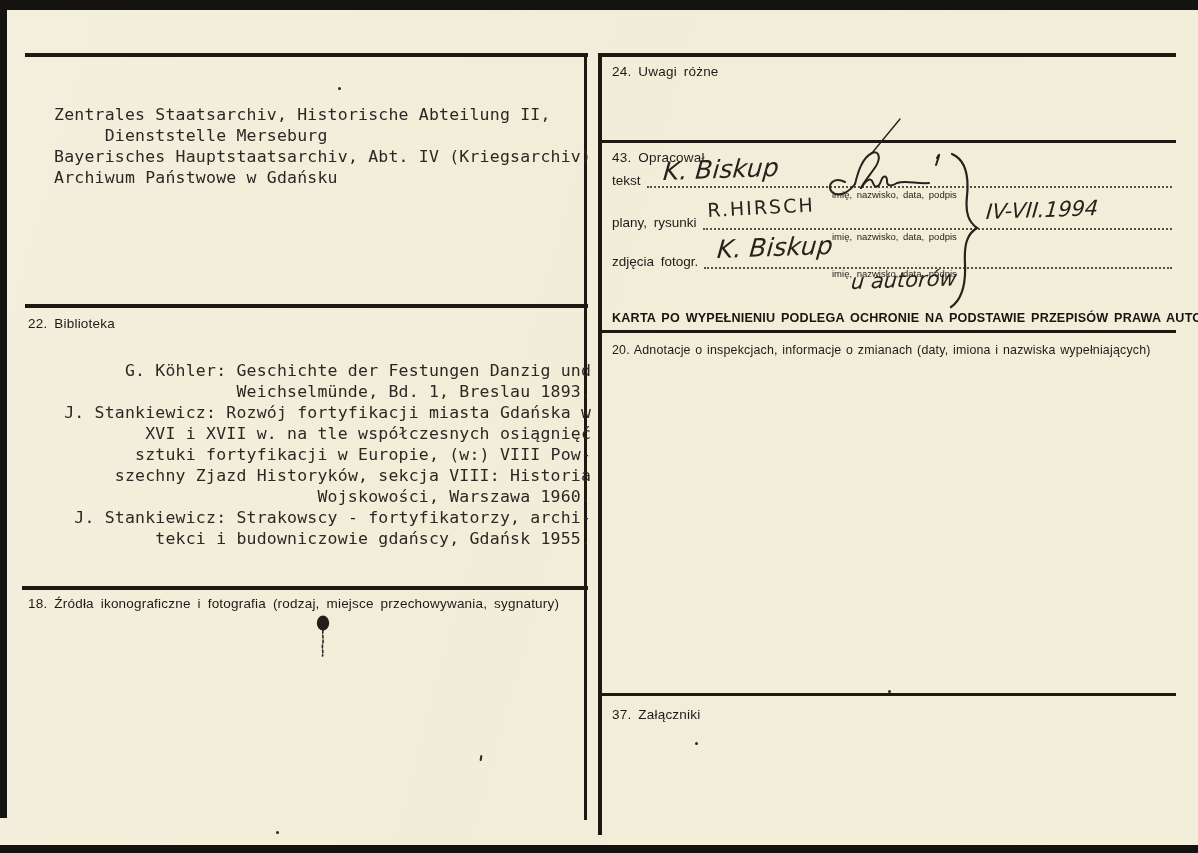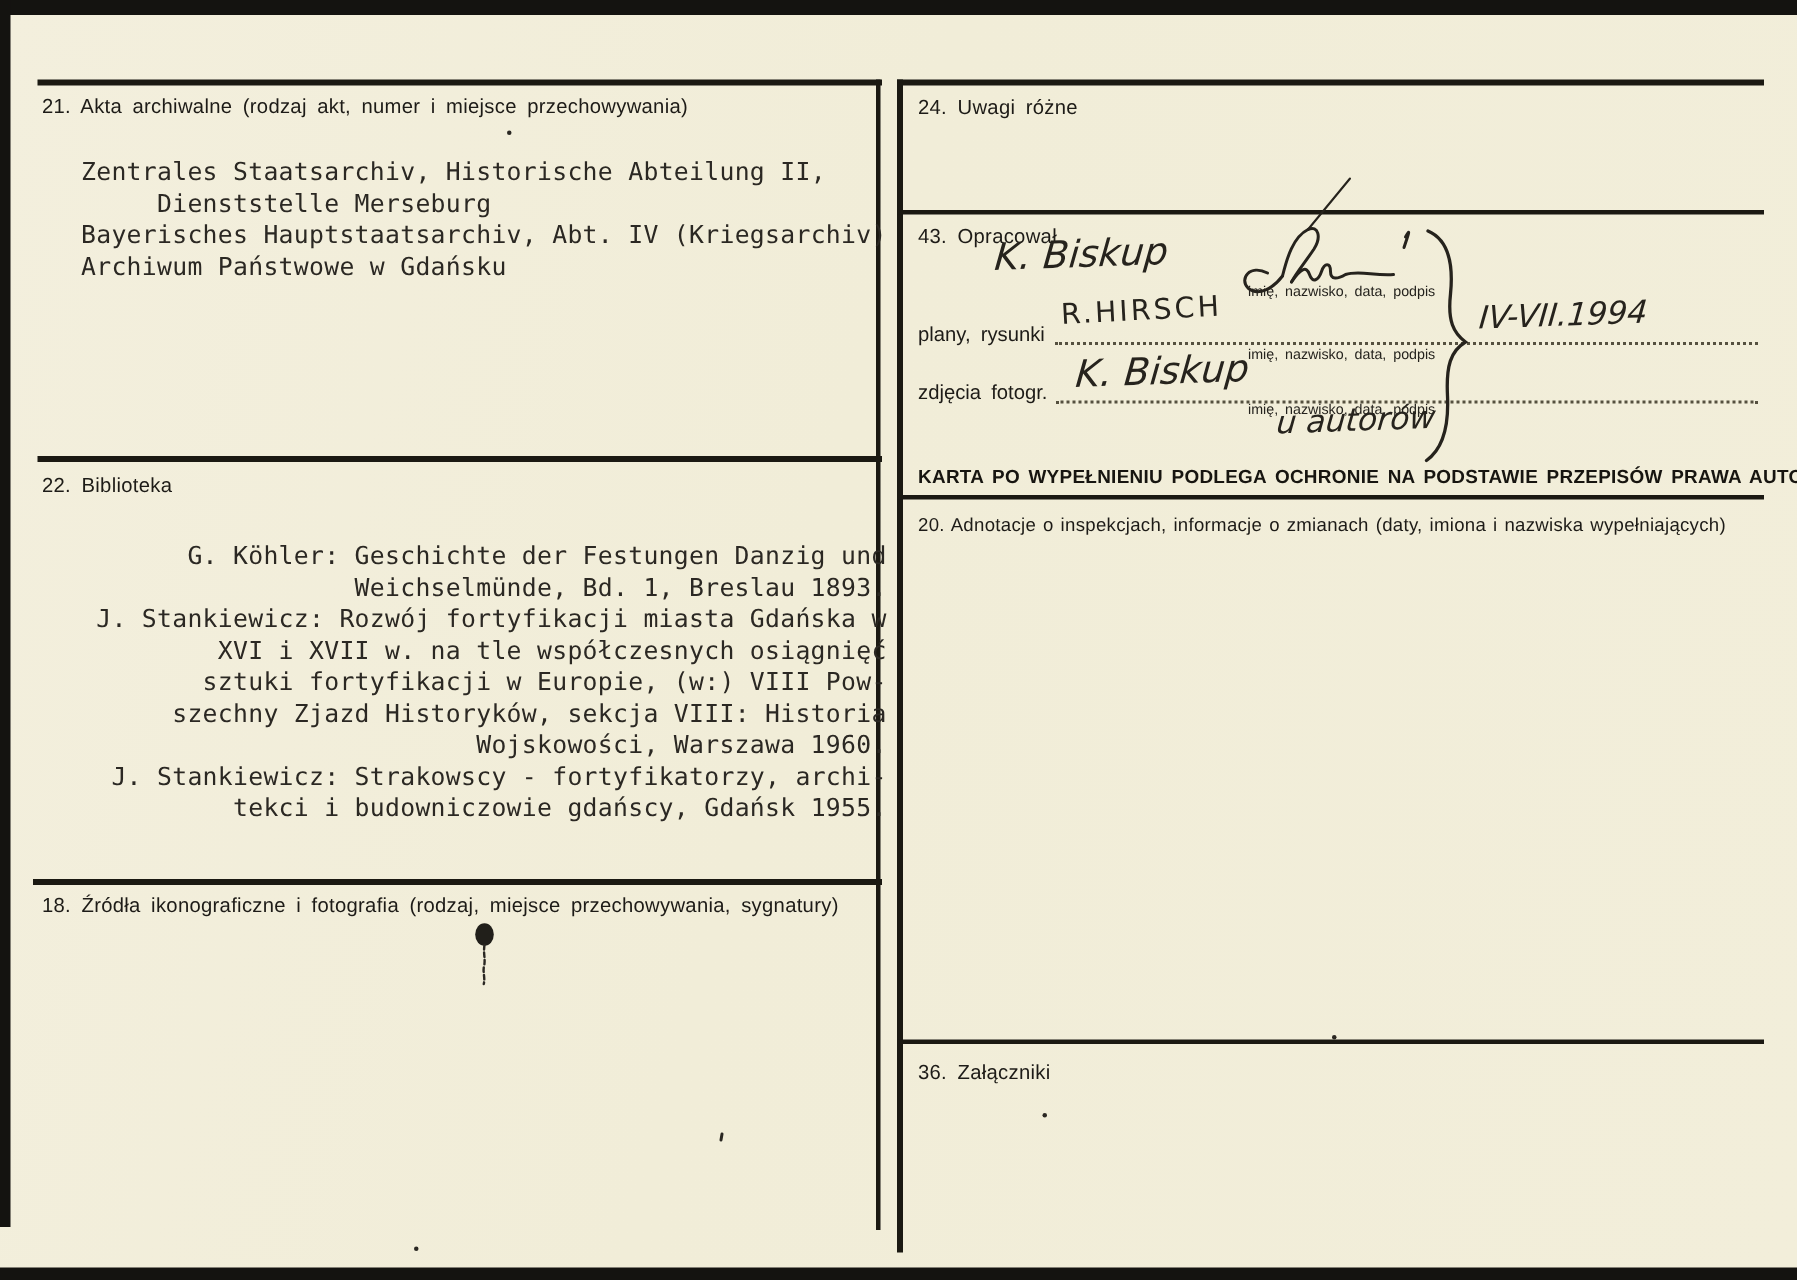--- a/index.html
+++ b/index.html
@@ -37,21 +37,20 @@
 
 <div class="scan">
 
   <div class="bar" style="left:0;top:0;width:1198px;height:10px;"></div>
   <div class="bar" style="left:0;top:0;width:7px;height:818px;"></div>
   <div class="bar" style="left:0;top:845px;width:1198px;height:8px;"></div>
 
   <div class="hline thick" style="left:25px;top:53px;width:563px;"></div>
   <div class="vline" style="left:584px;top:53px;height:767px;"></div>
 
-  <div class="label" style="left:28px;top:63px;">21. Akta archiwalne (rodzaj akt, numer i miejsce przechowywania)</div>
   <pre class="tw" style="left:38px;top:88px;">Zentrales Staatsarchiv, Historische Abteilung II,
      Dienststelle Merseburg
 Bayerisches Hauptstaatsarchiv, Abt. IV (Kriegsarchiv)
 Archiwum Państwowe w Gdańsku</pre>
 
   <div class="hline thick" style="left:25px;top:304px;width:563px;"></div>
   <div class="label" style="left:28px;top:316px;">22. Biblioteka</div>
   <pre class="tw" style="left:38px;top:344px;text-align:right;">G. Köhler: Geschichte der Festungen Danzig und
       Weichselmünde, Bd. 1, Breslau 1893.
 J. Stankiewicz: Rozwój fortyfikacji miasta Gdańska w
@@ -71,20 +70,24 @@
   </svg>
 
   <div class="hline thick" style="left:598px;top:53px;width:578px;"></div>
   <div class="vline" style="left:598px;top:53px;height:782px;width:3.5px;"></div>
 
   <div class="label" style="left:612px;top:64px;">24. Uwagi różne</div>
 
   <div class="hline" style="left:598px;top:140px;width:578px;"></div>
   <div class="label" style="left:612px;top:150px;">43. Opracował</div>
 
+  <div class="prow" style="left:612px;top:168px;width:560px;">
+    <span class="plabel">tekst</span>
+    <span class="dots"></span>
+  </div>
   <div class="caption" style="left:832px;top:189px;">imię, nazwisko, data, podpis</div>
 
   <div class="prow" style="left:612px;top:210px;width:560px;">
     <span class="plabel">plany, rysunki</span>
     <span class="dots"></span>
   </div>
   <div class="caption" style="left:832px;top:231px;">imię, nazwisko, data, podpis</div>
 
   <div class="prow" style="left:612px;top:249px;width:560px;">
     <span class="plabel">zdjęcia fotogr.</span>
@@ -112,21 +115,21 @@
   </svg>
 
   <svg class="ink" style="left:947px;top:152px;" width="38" height="158" viewBox="0 0 38 158">
     <path d="M5,2 C19,8 22,24 20,44 C18,62 22,70 30,76 C20,82 17,92 18,112 C19,134 14,148 4,155" stroke="#26231d" stroke-width="2.2" fill="none" stroke-linecap="round"></path>
   </svg>
 
   <div class="hline" style="left:598px;top:330px;width:578px;"></div>
   <div class="label label-sm" style="left:612px;top:343px;">20. Adnotacje o inspekcjach, informacje o zmianach (daty, imiona i nazwiska wypełniających)</div>
 
   <div class="hline" style="left:598px;top:693px;width:578px;"></div>
-  <div class="label" style="left:612px;top:707px;">36. Załączniki</div>
+  <div class="label" style="left:612px;top:707px;">37. Załączniki</div>
 
   <div class="speck" style="left:338px;top:87px;width:3px;height:3px;"></div>
   <div class="speck" style="left:480px;top:755px;width:2px;height:6px;border-radius:1px;transform:rotate(10deg);"></div>
   <div class="speck" style="left:695px;top:742px;width:3px;height:3px;"></div>
   <div class="speck" style="left:888px;top:690px;width:3px;height:3px;"></div>
   <div class="speck" style="left:276px;top:831px;width:3px;height:3px;"></div>
 
 </div>
 
 </body></html>

